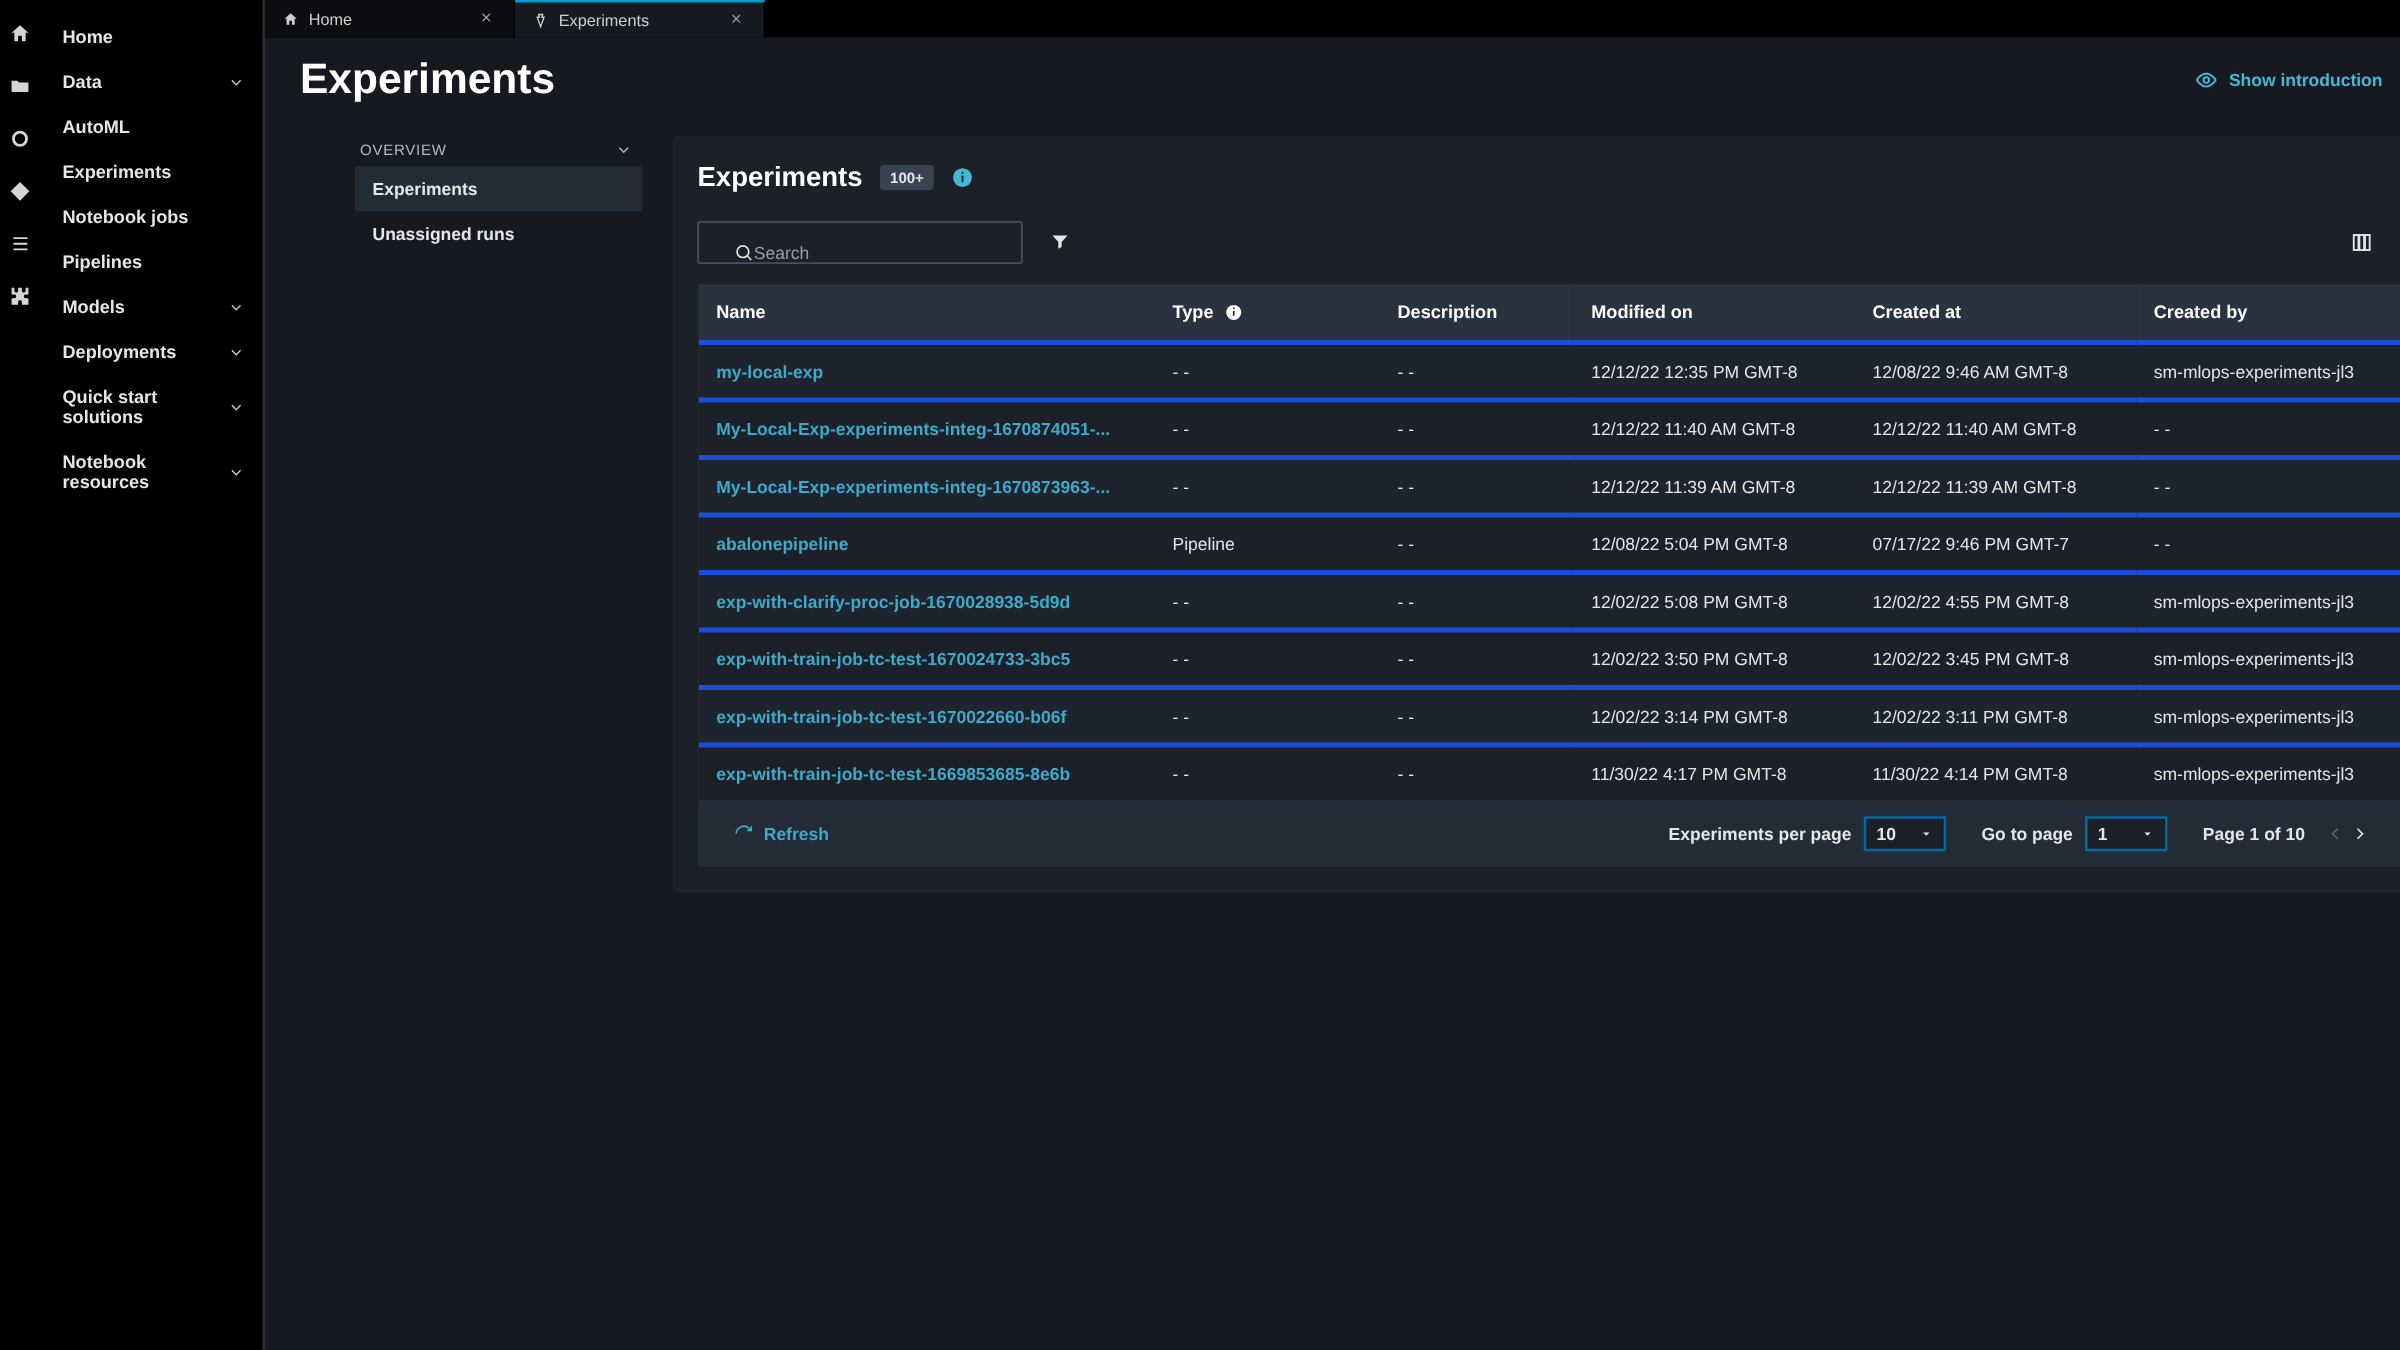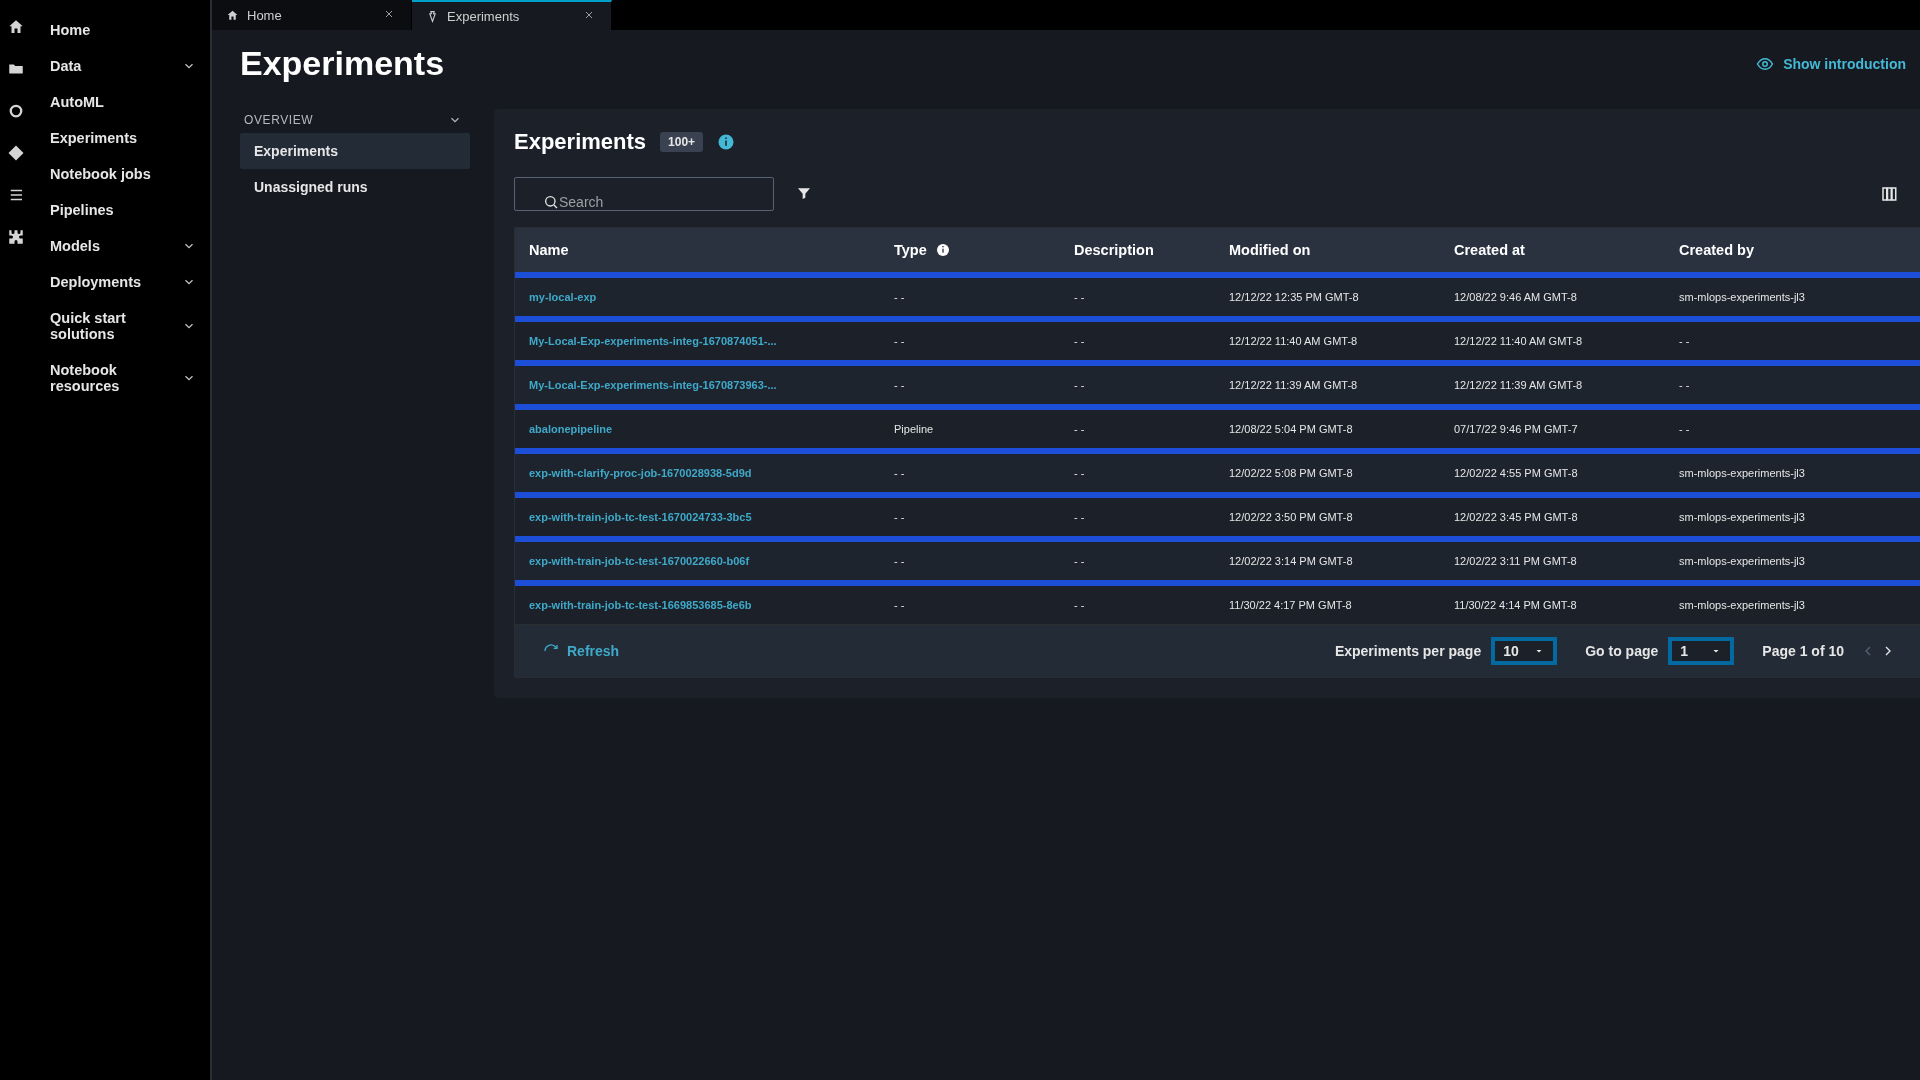--- a/index.html
+++ b/index.html
@@ -23,21 +23,21 @@
   
   
   .page-wrap { flex:1; padding:14px 0 0 28px; overflow:auto; }
   .page-header { display:flex; align-items:center; justify-content:space-between; padding-right:8px; }
   .page-title { font-size:34px; font-weight:700; color:#fff; }
   .show-intro { display:flex; align-items:center; gap:9px; color:#44b9d6; font-weight:600; cursor:pointer; padding-right:6px;justify-content:space-between;}
   
   .content-row { display:flex; gap:24px; margin-top:26px; }
   
   
-  .overview-panel { width:230px; }
+  .overview-panel { width:230px;margin-left:44px; }
   .ov-header { display:flex; align-items:center; justify-content:space-between; color:#b5b9be; font-size:12px; letter-spacing:0.6px; padding:4px 8px 6px 4px; cursor:pointer; }
   .ov-item { padding:10px 14px; color:#e6e6e6; font-size:14px; font-weight:600; cursor:pointer; border-radius:2px;}
   .ov-item.active { background:#232b36; }
   
   
   .main-card { flex:1; background:#1b2029; border-radius:4px 0 0 4px; padding:20px 0 20px 20px; margin-right:0; min-width:0; }
   .card-header { display:flex; align-items:center; gap:14px; }
   .card-title { font-size:22px; font-weight:700; color:#fff; }
   .badge { background:#3a4252; color:#e6e6e6; font-size:12px; font-weight:700; padding:3px 8px; border-radius:3px; }
   .info-icon { width:18px; height:18px; color:#44b9d6; }
@@ -48,38 +48,38 @@
   .search-box input::placeholder { color:#9aa0a6; }
   .filter-icon, .columns-icon { width:18px; height:18px; color:#e6e6e6; cursor:pointer; }
   .toolbar-spacer { flex:1; }
   .columns-icon { margin-right:22px; }
   
   
   .tbl-wrap { margin-top:16px; border:1px solid #2a2e33; border-right:none; border-radius:2px 0 0 2px; overflow:hidden; }
   table { width:100%; border-collapse:collapse; table-layout:fixed; }
   thead th { background:#2a3240; color:#fff; font-weight:700; text-align:left; padding:14px 14px; font-size:14.5px; border-bottom:1px solid #2a2e33; }
   thead th .th-inner { display:flex; align-items:center; gap:8px; }
-  tbody td { padding:13px 14px; border-top:6px solid #1d4ed8; color:#e6e6e6; font-size:11px; white-space:nowrap; overflow:hidden; text-overflow:ellipsis; }
+  tbody td { padding:13px 14px; border-top:4px solid #1d4ed8; color:#e6e6e6; font-size:14px; white-space:nowrap; overflow:hidden; text-overflow:ellipsis; }
   tbody tr:nth-child(odd) td { background:#1e242e; }
   tbody tr:nth-child(even) td { background:#1b2029; }
   .link-cell { color:#3fa9c9; font-weight:600; cursor:pointer; }
   
   col.c-name { width:365px; }
   col.c-type { width:180px; }
   col.c-desc { width:155px; }
   col.c-mod  { width:225px; }
   col.c-crat { width:225px; }
   col.c-crby { width:auto; }
   
   
   .tbl-footer { display:flex; align-items:center; padding:12px 22px 12px 28px; border-top:1px solid #2a2e33; background:#232b36; }
   .refresh { display:flex; align-items:center; gap:8px; color:#3fa9c9; font-weight:700; cursor:pointer; }
   .footer-spacer { flex:1; }
   .pg-label { color:#e6e6e6; font-weight:600; margin-right:10px; }
-  .select { display:flex; align-items:center; justify-content:space-between; min-width:66px; height:28px; border:4px solid #0369a1; padding:0 8px; margin-right:28px; font-weight:700; cursor:pointer; background:#1b2029;}
+  .select { display:flex; align-items:center; justify-content:space-between; min-width:66px; height:28px; border:2px solid #0369a1; padding:0 8px; margin-right:28px; font-weight:700; cursor:pointer; background:#1b2029;}
   .select .chev { width:12px; height:12px; }
   .page-indicator { font-weight:700; margin-right:14px; }
   .pg-arrow { width:20px; height:20px; display:flex; align-items:center; justify-content:center; cursor:pointer; }
   .pg-arrow.disabled { color:#586174; cursor:default; }
   
   svg { display:block; }
 </style>
 </head>
 <body>
 

